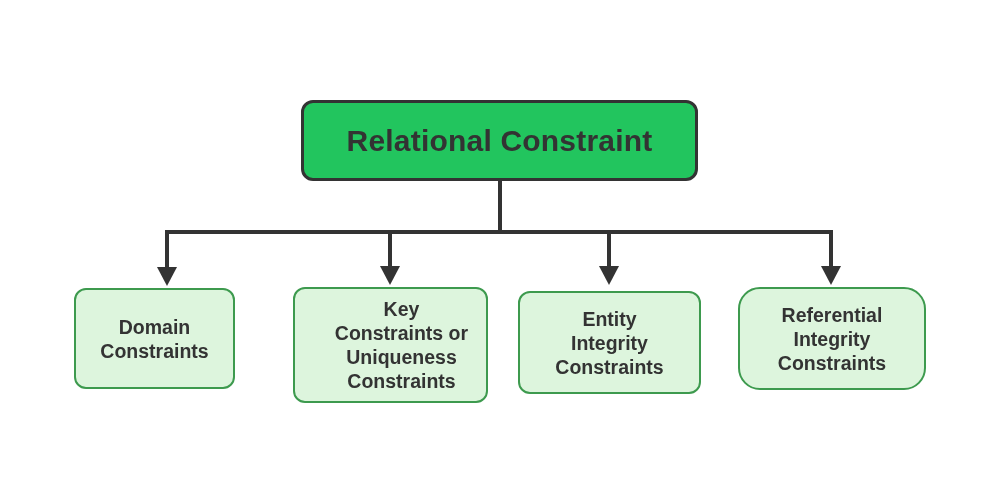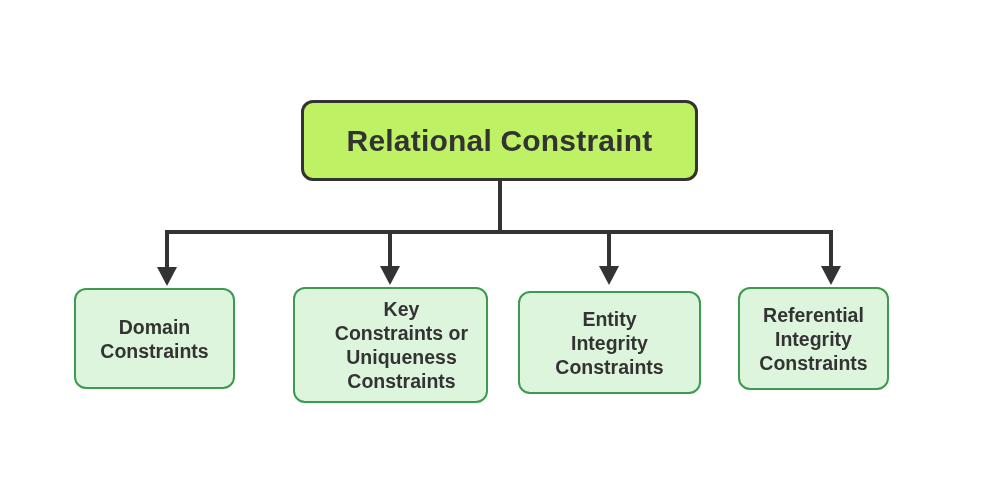--- a/index.html
+++ b/index.html
@@ -38,21 +38,21 @@
   .node-label {
     display: block;
     white-space: pre-line;
   }
   
   #node-root {
     left: 301px;
     top: 100px;
     width: 397px;
     height: 81px;
-    background: #bef264;
+    background: #22c55e;
     border: 3px solid #333333;
     border-radius: 12px;
   }
   #node-root .node-label {
     color: #333333;
     font-size: 30px;
     font-weight: bold;
     line-height: 34px;
     letter-spacing: 0.2px;
   }
@@ -64,21 +64,21 @@
   }
   .node-child .node-label {
     color: #333333;
     font-size: 19.5px;
     font-weight: bold;
     line-height: 24px;
   }
   #node-child-0 { left: 74px;  top: 288px; width: 161px; height: 101px; }
   #node-child-1 { left: 293px; top: 287px; width: 195px; height: 116px; padding-left: 22px; }
   #node-child-2 { left: 518px; top: 291px; width: 183px; height: 103px; }
-  #node-child-3 { left: 738px; top: 287px; width: 151px; height: 103px; }
+  #node-child-3 { left: 738px; top: 287px; width: 188px; height: 103px; border-radius: 22px; }
 </style>
 </head>
 <body>
 
 <div id="diagram-canvas">
 
   <svg class="connector-layer" viewBox="0 0 1000 500" width="1000" height="500" xmlns="http://www.w3.org/2000/svg">
 
     <line x1="500" y1="180" x2="500" y2="234" stroke="#333333" stroke-width="4"></line>
 

